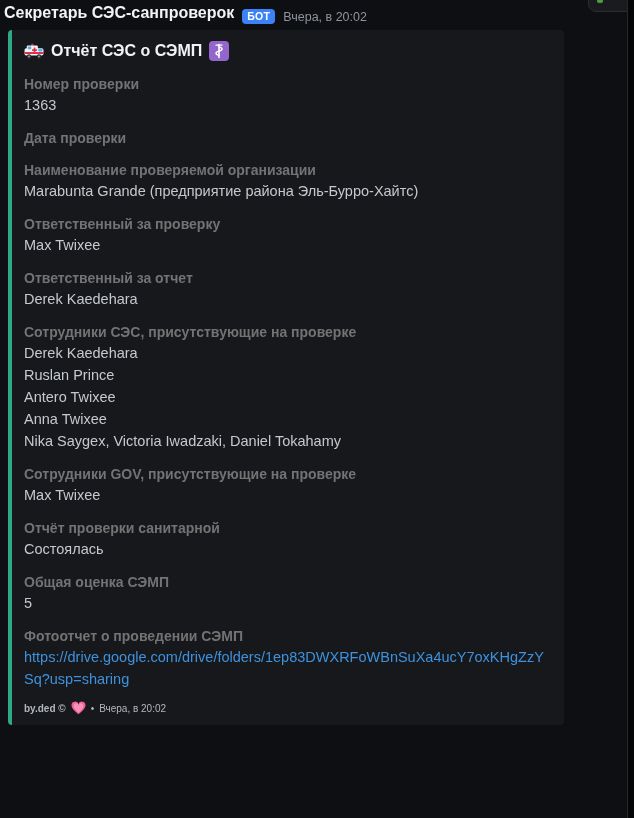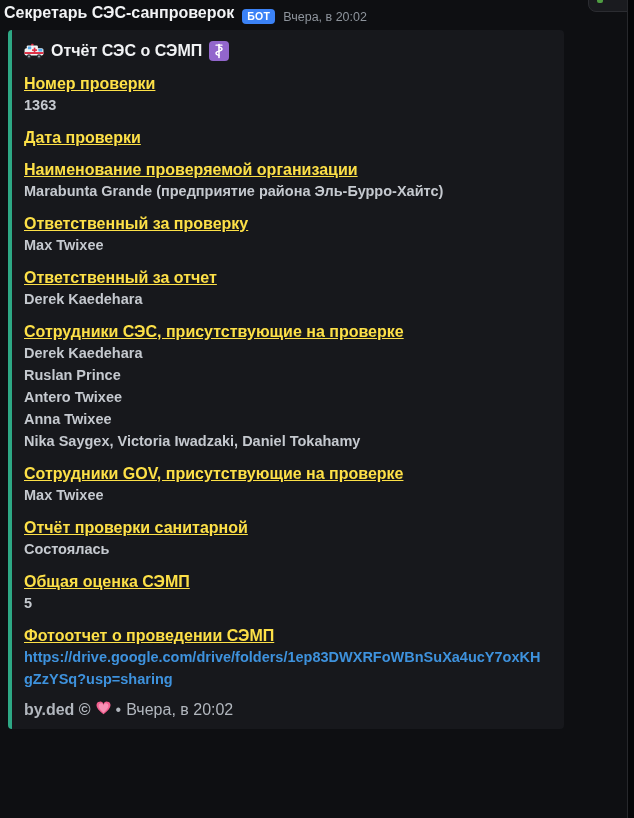--- a/index.html
+++ b/index.html
@@ -31,28 +31,28 @@
   .embed-title {
     display:flex; align-items:center; gap:7px;
     color:#f2f3f5; font-weight:700; font-size:16px; line-height:22px;
   }
   .emoji { display:inline-flex; align-items:center; justify-content:center; flex:0 0 auto; }
   .medsym-box {
     width:20px; height:20px; border-radius:4px; background:#9266cc;
     display:inline-flex; align-items:center; justify-content:center;
   }
   .field { margin-top:12px; }
-  .field-name { color:#fde047; font-weight:700; font-size:16px; line-height:20px;text-decoration:underline; }
-  .field-value { color:#c5c9cf; font-size:14.5px; line-height:22px; white-space:pre-line;font-weight:bold; }
+  .field-name { color:#737373; font-weight:700; font-size:14px; line-height:20px; }
+  .field-value { color:#c5c9cf; font-size:14.5px; line-height:22px; white-space:pre-line; }
   .field-value a.link {
     color:#3e92dd; text-decoration:none; word-break:break-all; cursor:pointer;
   }
   .embed-footer {
-    margin-top:11px; display:flex; align-items:flex-start; gap:5px;
-    color:#b2b7be; font-size:16px; font-weight:700;
+    margin-top:11px; display:flex; align-items:center; gap:5px;
+    color:#b2b7be; font-size:10px; font-weight:700;
   }
   .footer-sep { font-weight:400; color:#b2b7be; }
   .footer-time { font-weight:400; color:#b2b7be; }
 
   
   .scroll-gutter {
     position:absolute; right:0; top:0; width:7px; height:818px;
     background:#050608; border-left:1px solid #27282c;
   }
 

